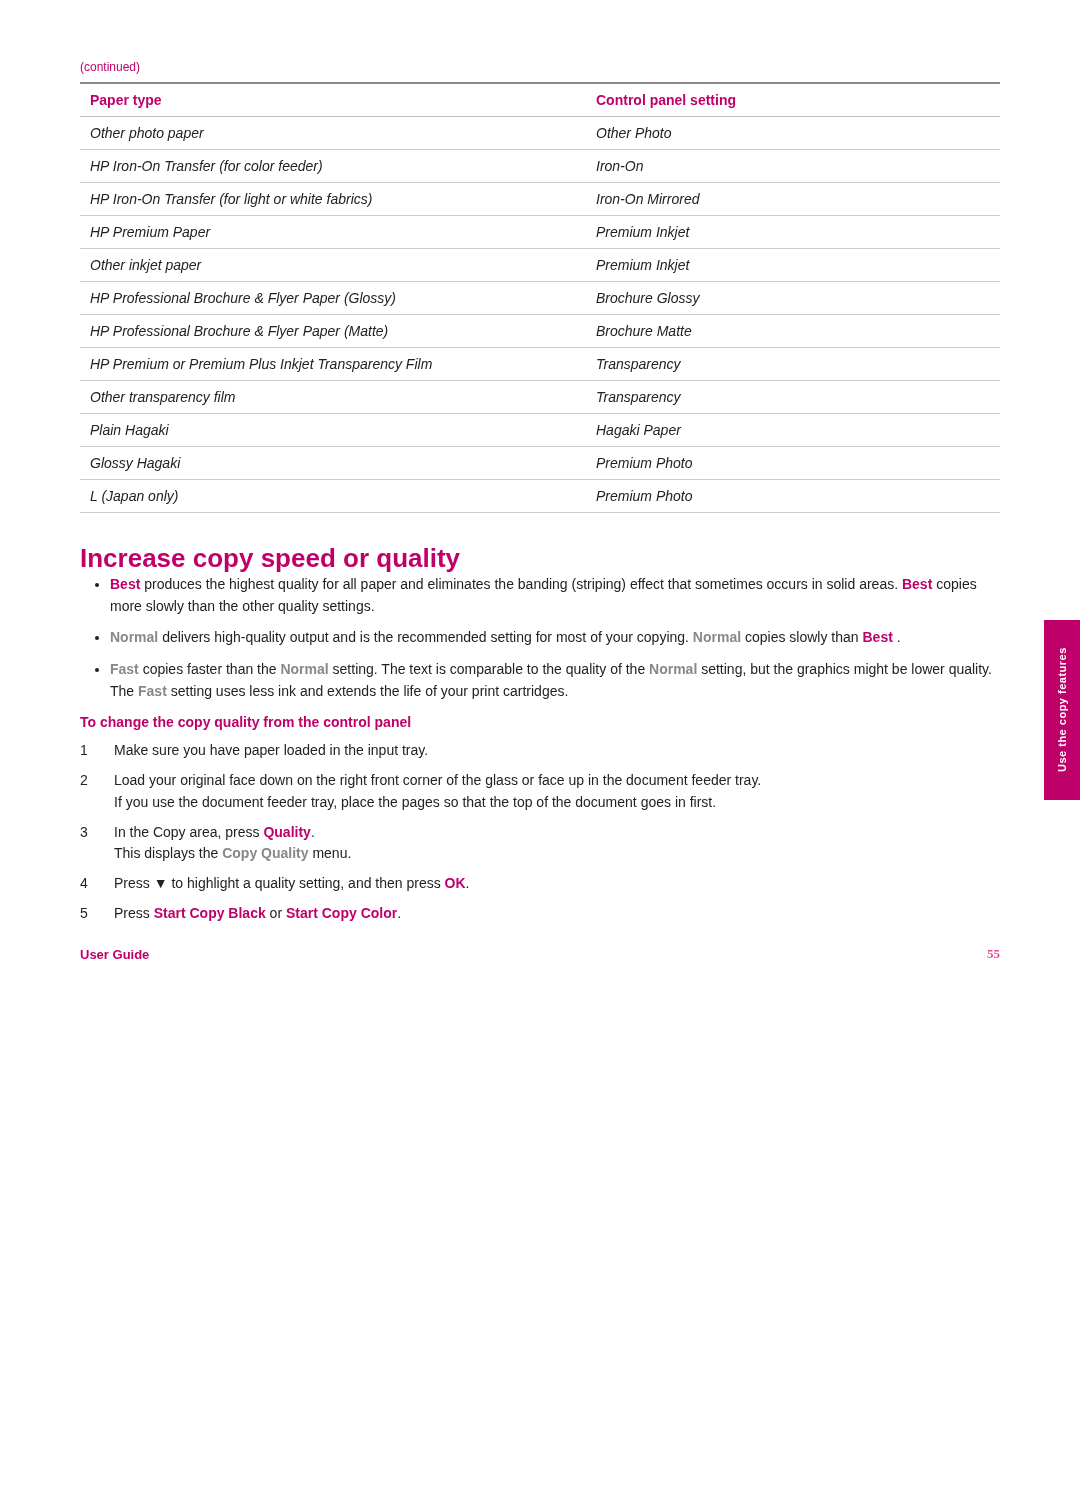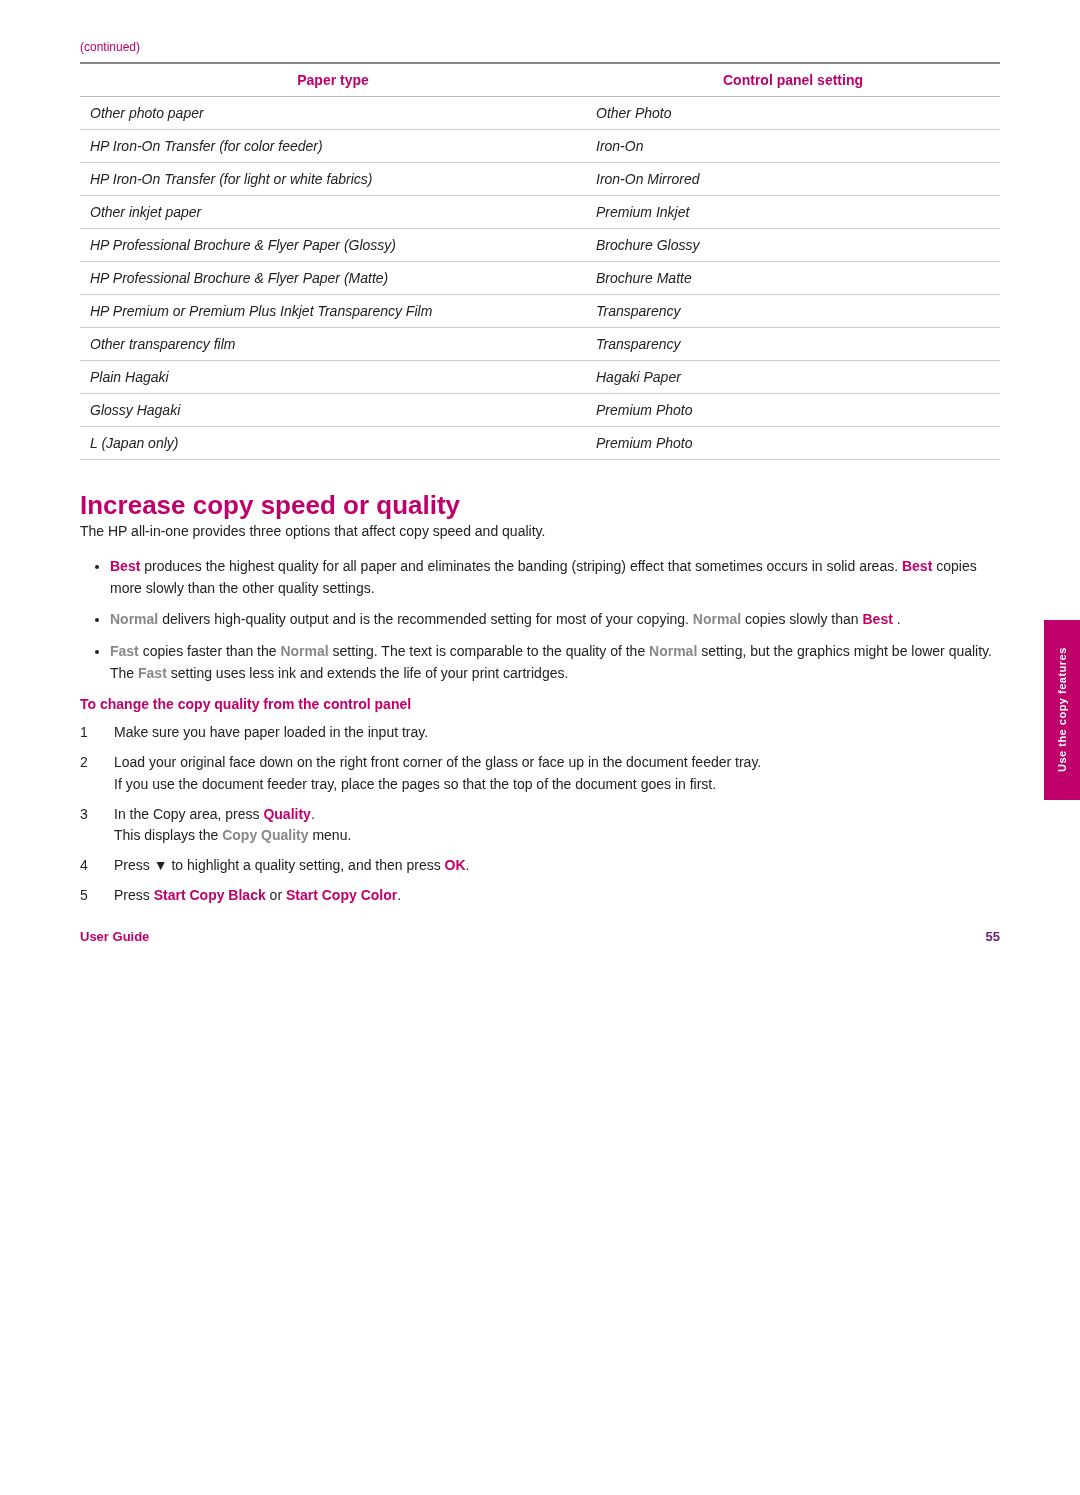--- a/index.html
+++ b/index.html
@@ -6,41 +6,41 @@
     body {
       font-family: Arial, Helvetica, sans-serif;
       font-size: 14px;
       color: #222;
       background: #fff;
       width: 1080px;
       min-height: 1495px;
       position: relative;
     }
     .page {
-      padding: 40px 80px 60px 80px;
+      padding: 60px 80px 60px 80px;
       position: relative;
     }
     .continued {
       color: #c0006a;
       font-size: 12px;
       margin-bottom: 8px;
     }
     table {
       width: 100%;
       border-collapse: collapse;
       margin-bottom: 30px;
     }
     table thead tr th {
       color: #c0006a;
       font-weight: bold;
       font-size: 14px;
       border-top: 2px solid #888;
       border-bottom: 1px solid #bbb;
       padding: 8px 10px;
-      text-align: center;
+      text-align: left;
     }
     table thead tr th:first-child {
       width: 55%;
     }
     table tbody tr td {
       padding: 8px 10px;
       border-bottom: 1px solid #ccc;
       vertical-align: top;
       font-size: 14px;
       font-style: italic;
@@ -110,23 +110,24 @@
       justify-content: space-between;
       align-items: flex-end;
       gap: 12px;
     }
     .footer-left {
       color: #c0006a;
       font-weight: bold;
       font-size: 13px;
     }
     .footer-right {
-      color: #701a75;
+      color: #ec4899;
       font-weight: bold;
       font-size: 13px;
+      font-family: Liberation Serif, serif;
     }
     
     .side-tab {
       position: absolute;
       right: 0;
       top: 620px;
       width: 36px;
       background: #c0006a;
       color: #fff;
       font-size: 11px;
@@ -163,20 +164,24 @@
         </tr>
         <tr>
           <td>HP Iron-On Transfer (for color feeder)</td>
           <td>Iron-On</td>
         </tr>
         <tr>
           <td>HP Iron-On Transfer (for light or white fabrics)</td>
           <td>Iron-On Mirrored</td>
         </tr>
         <tr>
+          <td>HP Premium Paper</td>
+          <td>Premium Inkjet</td>
+        </tr>
+        <tr>
           <td>Other inkjet paper</td>
           <td>Premium Inkjet</td>
         </tr>
         <tr>
           <td>HP Professional Brochure &amp; Flyer Paper (Glossy)</td>
           <td>Brochure Glossy</td>
         </tr>
         <tr>
           <td>HP Professional Brochure &amp; Flyer Paper (Matte)</td>
           <td>Brochure Matte</td>
@@ -199,21 +204,20 @@
         </tr>
         <tr>
           <td>L (Japan only)</td>
           <td>Premium Photo</td>
         </tr>
       </tbody>
   </table>
 
   <h2 class="section-heading">Increase copy speed or quality</h2>
 
-  <p class="intro-para">The HP all-in-one provides three options that affect copy speed and quality.</p>
 
   <ul class="bullet-list">
     <li>
       <span class="bold-magenta">Best</span>
       <span> produces the highest quality for all paper and eliminates the banding (striping) effect that sometimes occurs in solid areas. </span>
       <span class="bold-magenta">Best</span>
       <span> copies more slowly than the other quality settings.</span>
     </li>
     <li>
       <span class="bold-gray">Normal</span>

